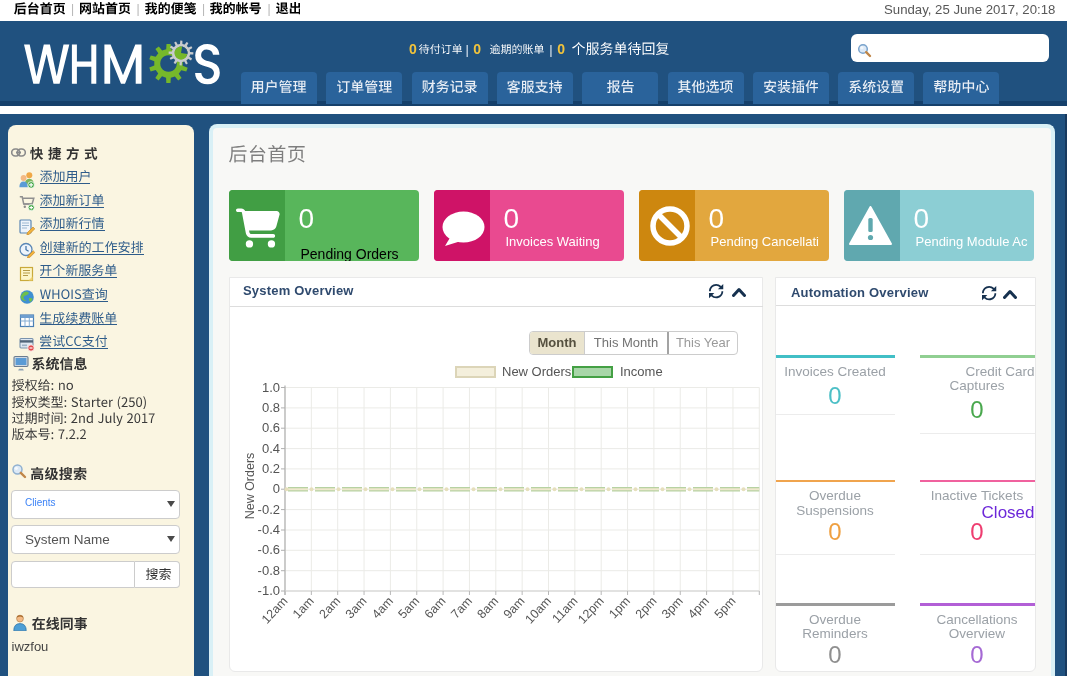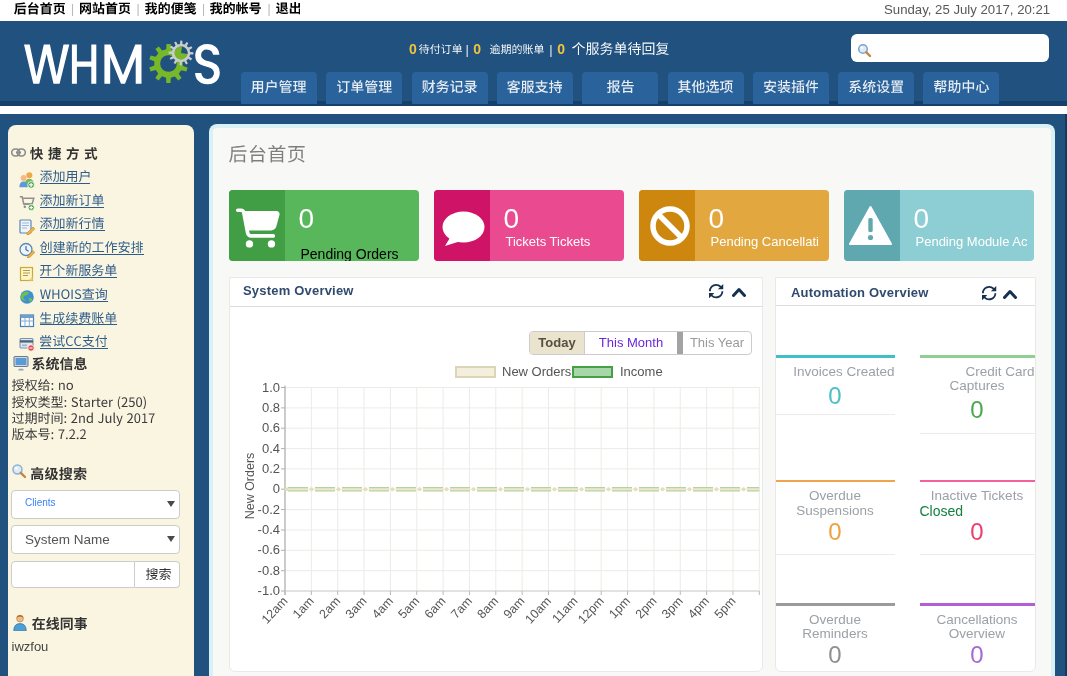--- a/index.html
+++ b/index.html
@@ -26,21 +26,21 @@
 <svg style="position:absolute;left:210.1px;top:2.3px;" width="50.9" height="12.3" viewBox="0.4 -11.1 50.9 12.3" xmlns="http://www.w3.org/2000/svg">
       <path fill="#000000" d="M9.2 -9.9 10.3 -10.7Q10.7 -10.4 11.1 -10.0Q11.4 -9.6 11.8 -9.3Q12.1 -8.9 12.3 -8.6L11.0 -7.7Q10.9 -8.0 10.6 -8.4Q10.2 -8.8 9.9 -9.2Q9.5 -9.6 9.2 -9.9ZM0.6 -7.3H12.4V-5.9H0.6ZM0.4 -3.7Q1.2 -3.8 2.2 -4.0Q3.3 -4.1 4.4 -4.3Q5.6 -4.5 6.7 -4.8L6.8 -3.3Q5.8 -3.1 4.7 -2.9Q3.6 -2.7 2.6 -2.5Q1.6 -2.3 0.8 -2.1ZM3.1 -9.4H4.7V-0.7Q4.7 -0.0 4.5 0.3Q4.4 0.7 4.0 0.9Q3.6 1.0 3.0 1.1Q2.4 1.2 1.6 1.2Q1.6 0.9 1.5 0.7Q1.4 0.4 1.3 0.1Q1.2 -0.2 1.1 -0.4Q1.6 -0.4 2.1 -0.4Q2.6 -0.4 2.8 -0.4Q3.0 -0.4 3.0 -0.5Q3.1 -0.5 3.1 -0.7ZM5.8 -11.0 6.8 -9.6Q6.0 -9.4 5.0 -9.2Q4.0 -9.0 3.0 -8.8Q2.0 -8.7 1.0 -8.6Q1.0 -8.8 0.8 -9.2Q0.7 -9.6 0.6 -9.9Q1.5 -10.0 2.4 -10.2Q3.4 -10.3 4.2 -10.5Q5.1 -10.7 5.8 -11.0ZM7.1 -10.9H8.7Q8.7 -9.4 8.8 -7.8Q8.9 -6.3 9.1 -5.0Q9.3 -3.6 9.6 -2.6Q9.9 -1.5 10.3 -1.0Q10.6 -0.4 11.0 -0.4Q11.2 -0.4 11.3 -0.9Q11.4 -1.4 11.4 -2.5Q11.7 -2.3 12.1 -2.0Q12.4 -1.8 12.7 -1.7Q12.6 -0.5 12.4 0.1Q12.2 0.7 11.8 1.0Q11.4 1.2 10.8 1.2Q10.1 1.2 9.6 0.7Q9.1 0.2 8.6 -0.6Q8.2 -1.5 7.9 -2.7Q7.6 -3.8 7.4 -5.2Q7.3 -6.6 7.2 -8.0Q7.1 -9.5 7.1 -10.9ZM10.6 -5.4 12.0 -4.9Q11.3 -3.6 10.4 -2.6Q9.5 -1.6 8.4 -0.7Q7.3 0.1 6.1 0.7Q6.0 0.5 5.7 0.1Q5.4 -0.2 5.1 -0.5Q6.2 -1.0 7.2 -1.8Q8.3 -2.5 9.2 -3.4Q10.0 -4.4 10.6 -5.4Z M14.9 -8.9H18.9V-0.2H14.9V-1.6H17.4V-7.6H14.9ZM14.0 -8.9H15.4V0.8H14.0ZM14.8 -5.5H18.1V-4.1H14.8ZM15.8 -11.1 17.5 -10.8Q17.3 -10.1 17.0 -9.5Q16.8 -8.8 16.6 -8.4L15.4 -8.7Q15.5 -9.0 15.5 -9.4Q15.6 -9.8 15.7 -10.3Q15.8 -10.7 15.8 -11.1ZM20.6 -9.0H24.4V-7.6H20.6ZM23.8 -9.0H25.3Q25.3 -9.0 25.3 -8.9Q25.3 -8.8 25.3 -8.6Q25.3 -8.4 25.3 -8.3Q25.2 -6.1 25.1 -4.6Q25.1 -3.1 25.0 -2.1Q24.9 -1.1 24.7 -0.5Q24.6 0.0 24.4 0.3Q24.1 0.7 23.8 0.8Q23.5 0.9 23.1 1.0Q22.8 1.1 22.2 1.1Q21.7 1.1 21.1 1.0Q21.1 0.7 20.9 0.3Q20.8 -0.2 20.6 -0.5Q21.2 -0.4 21.8 -0.4Q22.3 -0.4 22.5 -0.4Q22.7 -0.4 22.9 -0.4Q23.0 -0.5 23.1 -0.6Q23.3 -0.8 23.4 -1.3Q23.5 -1.9 23.6 -2.8Q23.7 -3.8 23.7 -5.2Q23.8 -6.7 23.8 -8.7ZM20.6 -11.0 22.1 -10.7Q21.9 -9.7 21.5 -8.8Q21.1 -7.8 20.7 -7.0Q20.3 -6.2 19.9 -5.5Q19.7 -5.7 19.5 -5.8Q19.3 -6.0 19.0 -6.2Q18.8 -6.4 18.6 -6.5Q19.0 -7.0 19.4 -7.7Q19.8 -8.5 20.1 -9.3Q20.4 -10.2 20.6 -11.0ZM20.0 -5.3 21.2 -6.0Q21.5 -5.5 21.9 -5.0Q22.2 -4.5 22.6 -4.0Q22.9 -3.5 23.1 -3.1L21.8 -2.2Q21.6 -2.7 21.3 -3.2Q21.0 -3.7 20.6 -4.2Q20.3 -4.8 20.0 -5.3Z M31.5 -6.2H38.5V-4.7H31.5ZM35.9 -5.3Q36.2 -4.3 36.6 -3.3Q36.9 -2.4 37.5 -1.6Q38.0 -0.8 38.7 -0.3Q38.5 -0.2 38.3 0.0Q38.1 0.2 38.0 0.5Q37.8 0.7 37.7 0.9Q36.9 0.3 36.3 -0.6Q35.7 -1.5 35.3 -2.7Q34.9 -3.8 34.6 -5.0ZM32.3 1.2Q32.3 1.0 32.2 0.8Q32.1 0.5 32.0 0.3Q31.9 0.1 31.7 -0.1Q32.0 -0.2 32.2 -0.4Q32.4 -0.6 32.4 -1.1V-10.8H33.9V-0.1Q33.9 -0.1 33.7 0.0Q33.6 0.1 33.3 0.2Q33.1 0.4 32.9 0.5Q32.7 0.7 32.5 0.9Q32.3 1.0 32.3 1.2ZM28.3 -11.0H29.6V1.2H28.3ZM26.6 -8.7H30.7V-7.3H27.8V-1.5H26.6ZM30.1 -8.7H31.3V-3.0Q31.3 -2.6 31.2 -2.3Q31.2 -2.0 30.9 -1.8Q30.7 -1.6 30.5 -1.6Q30.2 -1.6 29.8 -1.6Q29.8 -1.8 29.7 -2.2Q29.6 -2.6 29.5 -2.9Q29.7 -2.9 29.8 -2.9Q30.0 -2.9 30.0 -2.9Q30.1 -2.9 30.1 -3.0ZM36.7 -10.5 38.1 -10.1Q37.8 -9.4 37.3 -8.7Q36.8 -8.0 36.3 -7.4Q35.7 -6.8 35.1 -6.4Q35.0 -6.5 34.8 -6.7Q34.6 -7.0 34.4 -7.2Q34.2 -7.4 34.1 -7.5Q34.8 -8.1 35.5 -8.9Q36.2 -9.7 36.7 -10.5ZM32.3 1.2 32.1 -0.2 32.7 -0.7 35.5 -1.7Q35.5 -1.3 35.5 -0.9Q35.6 -0.5 35.6 -0.2Q34.7 0.2 34.1 0.4Q33.5 0.6 33.1 0.8Q32.8 0.9 32.6 1.0Q32.4 1.1 32.3 1.2Z M42.8 -9.2V-8.0H48.1V-9.2ZM41.2 -10.6H49.8V-6.7H41.2ZM39.7 -5.9H51.3V-4.4H39.7ZM42.2 -3.5H48.6V-2.1H42.2ZM48.1 -3.5H49.8Q49.8 -3.5 49.8 -3.3Q49.8 -3.2 49.8 -3.1Q49.8 -2.9 49.7 -2.8Q49.6 -1.8 49.5 -1.1Q49.3 -0.4 49.1 -0.0Q48.9 0.4 48.7 0.6Q48.4 0.9 48.1 1.0Q47.7 1.1 47.3 1.1Q46.9 1.1 46.3 1.1Q45.7 1.1 45.0 1.1Q45.0 0.8 44.9 0.3Q44.7 -0.1 44.5 -0.4Q45.1 -0.3 45.8 -0.3Q46.4 -0.3 46.7 -0.3Q46.9 -0.3 47.1 -0.3Q47.2 -0.3 47.4 -0.4Q47.5 -0.5 47.7 -0.9Q47.8 -1.2 47.9 -1.8Q48.0 -2.4 48.1 -3.3ZM42.4 -5.3 44.1 -5.1Q43.9 -4.6 43.8 -4.0Q43.6 -3.5 43.4 -3.0Q43.2 -2.4 43.1 -2.1H41.3Q41.5 -2.5 41.7 -3.0Q41.9 -3.6 42.1 -4.2Q42.2 -4.8 42.4 -5.3Z"></path>
     </svg>
 <svg style="position:absolute;left:275.5px;top:2.4px;" width="24.5" height="12.2" viewBox="0.3 -11.0 24.5 12.2" xmlns="http://www.w3.org/2000/svg">
       <path fill="#000000" d="M5.9 -10.6H11.3V-5.4H5.8V-6.7H9.8V-9.3H5.9ZM5.9 -8.6H10.3V-7.5H5.9ZM11.1 -5.7 12.3 -4.7Q11.7 -4.3 11.1 -3.9Q10.5 -3.5 9.9 -3.3L9.0 -4.1Q9.4 -4.3 9.8 -4.6Q10.1 -4.8 10.5 -5.1Q10.9 -5.4 11.1 -5.7ZM3.6 -6.4V-1.1H2.1V-5.0H0.5V-6.4ZM0.7 -9.8 1.9 -10.6Q2.2 -10.3 2.6 -10.0Q3.0 -9.6 3.3 -9.2Q3.7 -8.9 3.9 -8.6L2.6 -7.6Q2.4 -7.9 2.1 -8.3Q1.8 -8.7 1.4 -9.1Q1.1 -9.5 0.7 -9.8ZM3.0 -1.7Q3.4 -1.7 3.7 -1.5Q4.0 -1.3 4.6 -1.0Q5.3 -0.7 6.1 -0.6Q7.0 -0.5 8.1 -0.5Q8.7 -0.5 9.6 -0.5Q10.4 -0.5 11.2 -0.6Q12.0 -0.7 12.7 -0.7Q12.6 -0.6 12.5 -0.3Q12.4 0.0 12.3 0.3Q12.3 0.6 12.2 0.8Q11.9 0.8 11.4 0.8Q10.9 0.8 10.3 0.9Q9.7 0.9 9.1 0.9Q8.5 0.9 8.0 0.9Q6.9 0.9 6.0 0.8Q5.1 0.6 4.4 0.3Q3.9 0.0 3.6 -0.2Q3.2 -0.4 3.0 -0.4Q2.8 -0.4 2.5 -0.2Q2.2 0.1 1.9 0.4Q1.6 0.7 1.3 1.1L0.3 -0.2Q1.0 -0.9 1.7 -1.3Q2.5 -1.7 3.0 -1.7ZM7.3 -4.6 8.3 -5.4Q9.0 -4.9 9.7 -4.3Q10.4 -3.7 11.1 -3.1Q11.7 -2.6 12.1 -2.1L11.0 -1.2Q10.6 -1.6 10.0 -2.3Q9.4 -2.9 8.7 -3.5Q7.9 -4.1 7.3 -4.6ZM5.0 -1.1Q5.0 -1.3 4.9 -1.5Q4.7 -1.7 4.6 -1.9Q4.5 -2.2 4.4 -2.3Q4.6 -2.4 4.8 -2.7Q5.0 -3.0 5.0 -3.4V-10.6H6.6V-2.6Q6.6 -2.6 6.4 -2.5Q6.2 -2.4 6.0 -2.2Q5.8 -2.0 5.6 -1.8Q5.3 -1.6 5.2 -1.4Q5.0 -1.2 5.0 -1.1ZM5.0 -1.1 4.9 -2.3 5.6 -2.7 8.5 -3.3Q8.5 -3.0 8.5 -2.6Q8.5 -2.2 8.5 -2.0Q7.5 -1.8 6.9 -1.6Q6.3 -1.5 5.9 -1.4Q5.5 -1.3 5.3 -1.2Q5.1 -1.2 5.0 -1.1Z M18.6 -11.0H20.3V-0.3H18.6ZM23.1 -4.5H24.8V1.2H23.1ZM14.8 -9.9H16.4V-6.7H22.6V-9.9H24.3V-5.2H14.8ZM14.1 -4.5H15.9V-1.1H23.9V0.4H14.1Z"></path>
     </svg>
 <div class="abs" style="left:71.0px;top:2px;width:2px;font-size:12px;color:#b5b5b5">|</div>
 <div class="abs" style="left:136.5px;top:2px;width:2px;font-size:12px;color:#b5b5b5">|</div>
 <div class="abs" style="left:202.0px;top:2px;width:2px;font-size:12px;color:#b5b5b5">|</div>
 <div class="abs" style="left:267.5px;top:2px;width:2px;font-size:12px;color:#b5b5b5">|</div>
-<div class="abs" style="left:884px;top:2px;font-size:13.2px;color:#585858;white-space:nowrap">Sunday, 25 July 2017, 20:21</div>
+<div class="abs" style="left:884px;top:2px;font-size:13.2px;color:#585858;white-space:nowrap">Sunday, 25 June 2017, 20:18</div>
 <div class="abs" style="left:408.9px;top:40.8px;font-size:14px;font-weight:bold;color:#f0c33c">0</div>
 <svg style="position:absolute;left:419.0px;top:44.2px;" width="43.1" height="10.1" viewBox="0.3 -9.2 43.1 10.1" xmlns="http://www.w3.org/2000/svg">
       <path fill="#ffffff" d="M4.2 -7.8H10.0V-7.1H4.2ZM3.7 -3.7H10.5V-2.9H3.7ZM3.6 -5.7H10.6V-4.9H3.6ZM6.7 -9.2H7.5V-5.3H6.7ZM8.2 -5.1H9.0V-0.1Q9.0 0.2 8.9 0.4Q8.8 0.6 8.6 0.7Q8.3 0.8 7.9 0.8Q7.5 0.9 6.8 0.9Q6.8 0.7 6.7 0.5Q6.6 0.2 6.5 0.1Q6.9 0.1 7.2 0.1Q7.5 0.1 7.7 0.1Q7.9 0.1 8.0 0.1Q8.1 0.1 8.2 0.0Q8.2 -0.0 8.2 -0.1ZM4.6 -2.2 5.2 -2.6Q5.5 -2.3 5.8 -2.0Q6.0 -1.6 6.2 -1.3Q6.5 -1.0 6.6 -0.7L5.9 -0.3Q5.8 -0.6 5.5 -0.9Q5.3 -1.2 5.1 -1.6Q4.8 -1.9 4.6 -2.2ZM3.0 -6.8 3.7 -6.5Q3.4 -5.8 2.9 -5.2Q2.4 -4.6 1.8 -4.0Q1.3 -3.4 0.8 -3.0Q0.7 -3.1 0.6 -3.2Q0.6 -3.4 0.5 -3.5Q0.4 -3.7 0.3 -3.8Q0.8 -4.2 1.3 -4.6Q1.8 -5.1 2.2 -5.7Q2.7 -6.2 3.0 -6.8ZM2.8 -9.2 3.6 -8.9Q3.3 -8.4 2.8 -7.9Q2.4 -7.5 1.9 -7.0Q1.4 -6.6 0.9 -6.3Q0.9 -6.4 0.8 -6.5Q0.7 -6.6 0.6 -6.7Q0.5 -6.9 0.5 -7.0Q0.9 -7.2 1.4 -7.6Q1.8 -8.0 2.2 -8.4Q2.6 -8.8 2.8 -9.2ZM2.0 -4.8 2.8 -5.6 2.8 -5.6V0.9H2.0Z M14.8 -6.8H21.5V-6.0H14.8ZM19.3 -9.1H20.1V-0.3Q20.1 0.2 20.0 0.4Q19.8 0.7 19.5 0.8Q19.2 0.9 18.6 0.9Q18.0 0.9 17.1 0.9Q17.1 0.8 17.1 0.6Q17.0 0.5 16.9 0.3Q16.9 0.2 16.8 0.1Q17.3 0.1 17.7 0.1Q18.1 0.1 18.5 0.1Q18.8 0.1 18.9 0.1Q19.1 0.1 19.2 0.0Q19.3 -0.1 19.3 -0.2ZM15.5 -4.5 16.2 -4.8Q16.5 -4.4 16.8 -3.9Q17.1 -3.4 17.4 -2.9Q17.7 -2.5 17.9 -2.1L17.1 -1.7Q16.9 -2.1 16.7 -2.5Q16.4 -3.0 16.1 -3.5Q15.8 -4.0 15.5 -4.5ZM13.0 -6.2 13.9 -7.1 13.9 -7.1V0.9H13.0ZM14.2 -9.2 15.0 -8.9Q14.7 -8.0 14.2 -7.0Q13.7 -6.1 13.1 -5.3Q12.5 -4.5 11.9 -3.9Q11.9 -4.0 11.8 -4.1Q11.7 -4.3 11.6 -4.4Q11.5 -4.6 11.4 -4.7Q12.0 -5.2 12.5 -6.0Q13.0 -6.7 13.5 -7.5Q13.9 -8.3 14.2 -9.2Z M23.2 -8.5 23.8 -9.0Q24.1 -8.7 24.4 -8.4Q24.8 -8.1 25.0 -7.8Q25.3 -7.5 25.5 -7.2L24.9 -6.7Q24.8 -6.9 24.5 -7.2Q24.2 -7.5 23.9 -7.9Q23.6 -8.2 23.2 -8.5ZM22.6 -5.8H25.0V-5.0H22.6ZM26.4 -8.3H32.6V-7.5H26.4ZM29.7 -8.0H30.6V-0.3Q30.6 0.1 30.5 0.3Q30.4 0.5 30.1 0.7Q29.8 0.8 29.2 0.8Q28.7 0.8 27.9 0.8Q27.9 0.7 27.9 0.5Q27.8 0.4 27.7 0.2Q27.7 0.0 27.6 -0.1Q28.0 -0.1 28.4 -0.1Q28.8 -0.1 29.0 -0.1Q29.3 -0.1 29.4 -0.1Q29.6 -0.1 29.7 -0.1Q29.7 -0.2 29.7 -0.3ZM24.3 0.6 24.1 -0.2 24.4 -0.6 26.8 -2.2Q26.9 -2.1 26.9 -1.9Q26.9 -1.8 27.0 -1.7Q27.0 -1.5 27.1 -1.5Q26.2 -0.9 25.7 -0.5Q25.1 -0.1 24.9 0.1Q24.6 0.3 24.5 0.4Q24.3 0.5 24.3 0.6ZM24.3 0.6Q24.2 0.5 24.2 0.4Q24.1 0.2 24.0 0.1Q23.9 -0.0 23.8 -0.1Q24.0 -0.2 24.2 -0.4Q24.4 -0.7 24.4 -1.1V-5.8H25.2V-0.3Q25.2 -0.3 25.1 -0.3Q25.0 -0.2 24.9 -0.1Q24.7 0.0 24.6 0.1Q24.5 0.3 24.4 0.4Q24.3 0.5 24.3 0.6Z M38.0 -7.0H38.9V0.9H38.0ZM35.4 -4.8V-3.6H41.6V-4.8ZM35.4 -6.6V-5.5H41.6V-6.6ZM34.6 -7.3H42.5V-2.9H34.6ZM33.6 -1.9H43.4V-1.1H33.6ZM35.6 -8.9 36.3 -9.2Q36.6 -8.8 37.0 -8.4Q37.3 -7.9 37.5 -7.6L36.7 -7.2Q36.6 -7.5 36.3 -8.0Q35.9 -8.5 35.6 -8.9ZM40.8 -9.2 41.7 -8.9Q41.4 -8.4 41.0 -7.8Q40.6 -7.3 40.3 -6.9L39.6 -7.2Q39.8 -7.4 40.0 -7.8Q40.2 -8.2 40.5 -8.5Q40.7 -8.9 40.8 -9.2Z"></path>
     </svg>
 <div class="abs" style="left:465.6px;top:41.5px;font-size:13px;color:#dfe8f2">|</div>
 <div class="abs" style="left:473.3px;top:40.8px;font-size:14px;font-weight:bold;color:#f0c33c">0</div>
 <svg style="position:absolute;left:489.8px;top:44.2px;" width="54.0" height="10.2" viewBox="0.5 -9.3 54.0 10.2" xmlns="http://www.w3.org/2000/svg">
       <path fill="#ffffff" d="M5.0 -6.8H8.5V-6.2H5.0ZM3.7 -5.5H6.4V-4.9H4.4V-0.6H3.7ZM6.1 -5.5H6.8V-1.3Q6.8 -1.1 6.7 -1.0Q6.7 -0.8 6.5 -0.8Q6.3 -0.7 6.1 -0.7Q5.8 -0.6 5.5 -0.6Q5.4 -0.8 5.4 -0.9Q5.3 -1.1 5.2 -1.2Q5.5 -1.2 5.7 -1.2Q5.9 -1.2 6.0 -1.2Q6.1 -1.2 6.1 -1.3ZM2.8 -5.4V-0.9H2.0V-4.6H0.5V-5.4ZM0.8 -8.3 1.3 -8.8Q1.7 -8.6 2.0 -8.4Q2.4 -8.2 2.7 -7.9Q3.0 -7.7 3.2 -7.5L2.6 -6.9Q2.4 -7.1 2.1 -7.4Q1.8 -7.6 1.5 -7.9Q1.1 -8.1 0.8 -8.3ZM2.5 -1.2Q2.7 -1.2 3.0 -1.0Q3.2 -0.8 3.7 -0.5Q4.2 -0.2 4.9 -0.1Q5.6 0.0 6.5 0.0Q7.0 0.0 7.5 0.0Q8.1 -0.0 8.6 -0.0Q9.1 -0.1 9.6 -0.1Q10.1 -0.1 10.6 -0.2Q10.5 -0.1 10.5 0.1Q10.4 0.2 10.4 0.4Q10.3 0.5 10.3 0.6Q10.1 0.6 9.6 0.7Q9.1 0.7 8.6 0.7Q8.0 0.7 7.5 0.7Q7.0 0.7 6.5 0.7Q5.5 0.7 4.8 0.6Q4.1 0.5 3.5 0.1Q3.2 -0.1 2.9 -0.3Q2.6 -0.5 2.4 -0.5Q2.3 -0.5 2.0 -0.3Q1.8 -0.1 1.5 0.2Q1.3 0.5 1.0 0.9L0.5 0.2Q1.0 -0.4 1.5 -0.8Q2.0 -1.2 2.5 -1.2ZM4.1 -4.1H6.4V-3.6H4.1ZM4.1 -2.7H6.4V-2.2H4.1ZM7.6 -5.3H8.3V-2.1H7.6ZM9.2 -5.5H9.9V-1.3Q9.9 -1.1 9.8 -0.9Q9.7 -0.8 9.6 -0.7Q9.4 -0.6 9.1 -0.6Q8.8 -0.6 8.3 -0.6Q8.3 -0.7 8.2 -0.9Q8.2 -1.1 8.1 -1.2Q8.4 -1.2 8.7 -1.2Q8.9 -1.2 9.0 -1.2Q9.2 -1.2 9.2 -1.3ZM6.8 -9.3 7.4 -9.0Q6.9 -8.3 6.2 -7.7Q5.6 -7.1 4.8 -6.6Q4.0 -6.1 3.2 -5.7Q3.2 -5.9 3.0 -6.0Q2.9 -6.2 2.8 -6.3Q3.5 -6.6 4.3 -7.1Q5.1 -7.6 5.7 -8.1Q6.4 -8.7 6.8 -9.3ZM7.0 -8.9Q7.9 -8.0 8.8 -7.4Q9.7 -6.8 10.7 -6.4Q10.5 -6.3 10.4 -6.1Q10.3 -6.0 10.2 -5.8Q9.6 -6.1 8.9 -6.5Q8.3 -6.9 7.7 -7.4Q7.1 -7.9 6.5 -8.6Z M17.7 -8.7H20.8V-7.9H17.7ZM17.7 -6.2H20.8V-5.4H17.7ZM17.7 -3.6H20.8V-2.9H17.7ZM20.4 -8.7H21.2V-0.2Q21.2 0.2 21.1 0.4Q21.0 0.6 20.8 0.7Q20.5 0.8 20.1 0.8Q19.7 0.8 19.1 0.8Q19.1 0.7 19.0 0.4Q19.0 0.2 18.9 0.0Q19.3 0.0 19.7 0.0Q20.1 0.0 20.2 0.0Q20.3 0.0 20.4 -0.0Q20.4 -0.1 20.4 -0.2ZM17.4 -8.7H18.2V-4.7Q18.2 -4.1 18.1 -3.3Q18.1 -2.6 18.0 -1.8Q17.8 -1.1 17.6 -0.4Q17.4 0.3 17.0 0.9Q17.0 0.9 16.8 0.8Q16.7 0.7 16.6 0.6Q16.5 0.5 16.4 0.5Q16.8 -0.3 17.0 -1.2Q17.3 -2.1 17.3 -3.0Q17.4 -3.9 17.4 -4.7ZM11.6 -7.8H16.8V-7.0H11.6ZM12.9 -6.1H15.7V-5.4H12.9ZM12.9 -4.3H15.7V-3.7H12.9ZM11.4 -2.5H16.8V-1.8H11.4ZM12.5 -9.1H13.3V-2.2H12.5ZM15.3 -9.1H16.0V-2.2H15.3ZM13.0 -1.6 13.7 -1.4Q13.4 -0.7 13.0 -0.1Q12.6 0.5 12.1 0.9Q12.0 0.8 11.9 0.7Q11.8 0.6 11.7 0.5Q11.5 0.5 11.4 0.4Q11.9 0.0 12.3 -0.5Q12.7 -1.0 13.0 -1.6ZM14.5 -1.2 15.2 -1.6Q15.4 -1.3 15.6 -1.0Q15.8 -0.7 16.0 -0.4Q16.2 -0.2 16.3 0.1L15.7 0.5Q15.6 0.2 15.4 -0.1Q15.2 -0.4 15.0 -0.7Q14.7 -1.0 14.5 -1.2Z M23.4 -7.5H26.8V-0.3H23.4V-1.0H26.0V-6.7H23.4ZM23.0 -7.5H23.7V0.6H23.0ZM23.4 -4.4H26.4V-3.7H23.4ZM24.6 -9.3 25.5 -9.1Q25.4 -8.6 25.2 -8.1Q25.0 -7.5 24.8 -7.2L24.1 -7.3Q24.2 -7.6 24.3 -7.9Q24.4 -8.3 24.5 -8.6Q24.6 -9.0 24.6 -9.3ZM28.4 -7.5H31.7V-6.7H28.4ZM31.4 -7.5H32.2Q32.2 -7.5 32.2 -7.4Q32.2 -7.3 32.2 -7.2Q32.2 -7.1 32.2 -7.1Q32.1 -5.2 32.1 -3.9Q32.0 -2.6 31.9 -1.7Q31.8 -0.9 31.7 -0.4Q31.6 0.0 31.4 0.2Q31.3 0.5 31.1 0.5Q30.9 0.6 30.6 0.7Q30.3 0.7 29.8 0.7Q29.4 0.7 28.9 0.7Q28.9 0.5 28.8 0.2Q28.8 0.0 28.6 -0.1Q29.2 -0.1 29.6 -0.1Q30.1 -0.1 30.3 -0.1Q30.4 -0.1 30.6 -0.1Q30.7 -0.1 30.8 -0.3Q30.9 -0.4 31.0 -0.9Q31.1 -1.3 31.2 -2.1Q31.3 -3.0 31.3 -4.2Q31.4 -5.5 31.4 -7.3ZM28.6 -9.3 29.4 -9.1Q29.2 -8.3 28.9 -7.5Q28.6 -6.7 28.3 -6.0Q27.9 -5.3 27.6 -4.8Q27.5 -4.9 27.4 -5.0Q27.2 -5.0 27.1 -5.1Q27.0 -5.2 26.9 -5.3Q27.3 -5.8 27.6 -6.4Q27.9 -7.0 28.1 -7.8Q28.4 -8.5 28.6 -9.3ZM28.1 -4.6 28.7 -5.0Q29.0 -4.6 29.4 -4.2Q29.7 -3.7 30.0 -3.3Q30.3 -2.9 30.5 -2.5L29.8 -2.1Q29.6 -2.4 29.3 -2.9Q29.0 -3.3 28.7 -3.8Q28.4 -4.2 28.1 -4.6Z M35.3 -7.3H36.0V-4.2Q36.0 -3.6 35.9 -2.9Q35.9 -2.2 35.7 -1.6Q35.4 -0.9 35.0 -0.3Q34.6 0.3 33.9 0.8Q33.8 0.7 33.7 0.6Q33.5 0.4 33.4 0.3Q34.1 -0.1 34.5 -0.6Q34.9 -1.2 35.1 -1.8Q35.2 -2.4 35.3 -3.0Q35.3 -3.7 35.3 -4.2ZM35.7 -1.4 36.3 -1.8Q36.5 -1.5 36.8 -1.2Q37.0 -0.8 37.3 -0.5Q37.5 -0.2 37.7 0.1L37.1 0.5Q37.0 0.3 36.7 -0.1Q36.5 -0.4 36.3 -0.8Q36.0 -1.1 35.7 -1.4ZM33.9 -8.7H37.4V-2.0H36.7V-8.0H34.6V-2.0H33.9ZM37.7 -5.0H43.4V-4.2H37.7ZM41.0 -4.5Q41.2 -3.5 41.6 -2.7Q42.0 -1.8 42.5 -1.1Q43.0 -0.4 43.6 0.0Q43.5 0.1 43.4 0.2Q43.3 0.3 43.2 0.4Q43.1 0.5 43.1 0.6Q42.4 0.1 41.8 -0.6Q41.3 -1.4 40.9 -2.3Q40.5 -3.3 40.3 -4.3ZM38.5 0.9Q38.5 0.8 38.4 0.7Q38.4 0.6 38.3 0.5Q38.2 0.3 38.2 0.3Q38.3 0.2 38.5 0.0Q38.6 -0.1 38.6 -0.5V-9.0H39.4V0.2Q39.4 0.2 39.3 0.3Q39.2 0.3 39.1 0.4Q39.0 0.5 38.8 0.6Q38.7 0.7 38.6 0.8Q38.5 0.9 38.5 0.9ZM42.3 -8.8 43.0 -8.5Q42.7 -7.9 42.3 -7.3Q41.9 -6.7 41.4 -6.2Q40.9 -5.7 40.4 -5.3Q40.3 -5.4 40.2 -5.5Q40.1 -5.6 40.0 -5.7Q39.9 -5.8 39.8 -5.9Q40.5 -6.4 41.2 -7.2Q41.8 -7.9 42.3 -8.8ZM38.5 0.9 38.4 0.2 38.7 -0.1 41.0 -0.9Q41.0 -0.8 41.1 -0.6Q41.1 -0.3 41.1 -0.2Q40.3 0.1 39.8 0.3Q39.3 0.5 39.1 0.6Q38.8 0.8 38.7 0.8Q38.6 0.9 38.5 0.9Z M49.0 -7.0H49.9V0.9H49.0ZM46.4 -4.8V-3.6H52.6V-4.8ZM46.4 -6.6V-5.5H52.6V-6.6ZM45.6 -7.3H53.5V-2.9H45.6ZM44.6 -1.9H54.4V-1.1H44.6ZM46.6 -8.9 47.3 -9.2Q47.6 -8.8 48.0 -8.4Q48.3 -7.9 48.5 -7.6L47.7 -7.2Q47.6 -7.5 47.3 -8.0Q46.9 -8.5 46.6 -8.9ZM51.8 -9.2 52.7 -8.9Q52.4 -8.4 52.0 -7.8Q51.6 -7.3 51.3 -6.9L50.6 -7.2Q50.8 -7.4 51.0 -7.8Q51.2 -8.2 51.5 -8.5Q51.7 -8.9 51.8 -9.2Z"></path>
     </svg>
 <div class="abs" style="left:549.2px;top:41.5px;font-size:13px;color:#dfe8f2">|</div>
@@ -242,21 +242,21 @@
       <path fill="#7e7e7e" d="M3.6 -10.7H18.1V-9.3H3.6ZM6.6 -0.8H15.8V0.6H6.6ZM15.6 -15.8 16.8 -14.6Q15.5 -14.3 13.8 -14.1Q12.2 -13.8 10.4 -13.6Q8.6 -13.4 6.8 -13.2Q5.0 -13.1 3.2 -13.0Q3.2 -13.3 3.1 -13.6Q3.0 -14.0 2.9 -14.2Q4.6 -14.3 6.3 -14.5Q8.1 -14.7 9.8 -14.9Q11.5 -15.1 13.0 -15.3Q14.5 -15.5 15.6 -15.8ZM5.9 -6.6H16.7V1.5H15.2V-5.3H7.3V1.5H5.9ZM2.9 -14.2H4.3V-9.3Q4.3 -8.1 4.2 -6.7Q4.1 -5.3 3.9 -3.9Q3.6 -2.4 3.1 -1.0Q2.6 0.4 1.8 1.6Q1.7 1.4 1.5 1.2Q1.2 1.0 1.0 0.8Q0.8 0.7 0.6 0.6Q1.4 -0.5 1.8 -1.8Q2.3 -3.0 2.5 -4.4Q2.7 -5.7 2.8 -7.0Q2.9 -8.2 2.9 -9.3Z M23.6 -0.9H34.3V0.5H23.6ZM22.9 -6.5H35.1V1.5H33.6V-5.1H24.4V1.5H22.9ZM30.9 -13.1 32.0 -13.8Q32.9 -13.0 33.9 -12.0Q34.9 -11.0 35.7 -10.0Q36.6 -9.0 37.1 -8.3L35.9 -7.4Q35.4 -8.2 34.6 -9.2Q33.8 -10.2 32.8 -11.2Q31.8 -12.2 30.9 -13.1ZM21.9 -8.1Q21.9 -8.3 21.8 -8.5Q21.7 -8.8 21.6 -9.0Q21.5 -9.3 21.4 -9.5Q21.7 -9.6 22.1 -9.9Q22.5 -10.2 23.0 -10.6Q23.2 -10.9 23.7 -11.4Q24.2 -11.9 24.9 -12.7Q25.5 -13.4 26.2 -14.3Q26.8 -15.1 27.4 -16.0L28.8 -15.4Q27.9 -14.2 26.9 -13.0Q25.9 -11.8 24.9 -10.7Q23.8 -9.7 22.8 -8.9V-8.8Q22.8 -8.8 22.7 -8.8Q22.6 -8.7 22.4 -8.6Q22.2 -8.5 22.0 -8.3Q21.9 -8.2 21.9 -8.1ZM21.9 -8.1 21.9 -9.2 22.9 -9.8 35.1 -10.3Q35.1 -10.0 35.1 -9.7Q35.2 -9.3 35.2 -9.1Q32.4 -8.9 30.3 -8.8Q28.3 -8.7 26.9 -8.6Q25.5 -8.5 24.6 -8.4Q23.7 -8.4 23.1 -8.3Q22.6 -8.3 22.4 -8.2Q22.1 -8.2 21.9 -8.1Z M43.3 -7.1H53.8V-5.9H43.3ZM43.3 -4.0H53.8V-2.8H43.3ZM43.3 -0.8H53.8V0.4H43.3ZM40.0 -13.3H57.0V-12.0H40.0ZM42.2 -10.2H54.8V1.5H53.4V-9.0H43.6V1.5H42.2ZM47.8 -12.6 49.6 -12.5Q49.3 -11.7 49.0 -10.8Q48.7 -10.0 48.4 -9.4L47.0 -9.6Q47.2 -10.0 47.3 -10.6Q47.5 -11.1 47.6 -11.7Q47.7 -12.2 47.8 -12.6ZM52.3 -16.0 53.9 -15.6Q53.4 -14.8 52.8 -14.1Q52.2 -13.3 51.7 -12.8L50.5 -13.2Q50.8 -13.6 51.1 -14.1Q51.5 -14.5 51.8 -15.1Q52.1 -15.6 52.3 -16.0ZM43.3 -15.5 44.6 -16.0Q45.1 -15.5 45.6 -14.9Q46.1 -14.3 46.4 -13.8L45.1 -13.1Q44.8 -13.6 44.3 -14.3Q43.8 -14.9 43.3 -15.5Z M59.9 -14.9H76.3V-13.6H59.9ZM67.2 -14.2 68.8 -14.0Q68.5 -13.1 68.1 -12.2Q67.6 -11.3 67.3 -10.7L66.0 -11.0Q66.2 -11.4 66.5 -12.0Q66.7 -12.6 66.9 -13.2Q67.1 -13.8 67.2 -14.2ZM67.3 -8.8H68.8V-5.3Q68.8 -4.5 68.6 -3.8Q68.4 -3.0 67.9 -2.2Q67.4 -1.5 66.5 -0.8Q65.6 -0.1 64.1 0.4Q62.5 1.0 60.3 1.5Q60.2 1.4 60.1 1.2Q59.9 0.9 59.8 0.7Q59.6 0.5 59.5 0.4Q61.6 -0.1 63.0 -0.6Q64.4 -1.1 65.3 -1.7Q66.1 -2.3 66.6 -2.9Q67.0 -3.5 67.2 -4.1Q67.3 -4.7 67.3 -5.3ZM68.9 -2.1 69.7 -3.1Q70.5 -2.7 71.4 -2.3Q72.3 -1.8 73.2 -1.3Q74.1 -0.9 74.9 -0.4Q75.7 0.1 76.2 0.4L75.3 1.6Q74.8 1.2 74.0 0.7Q73.3 0.2 72.4 -0.3Q71.5 -0.8 70.6 -1.2Q69.7 -1.7 68.9 -2.1ZM61.8 -11.3H74.4V-2.5H72.9V-10.0H63.2V-2.4H61.8Z"></path>
     </svg>
 <div class="abs" style="left:228.5px;top:190px;width:190.5px;height:71px;background:#58b65b;border-radius:4px;overflow:hidden">
       <div style="position:absolute;left:0;top:0;width:56px;height:71px;background:#419e44"></div>
       <div style="position:absolute;left:70px;top:13px;font-size:28px;color:#fff">0</div>
       <div style="position:absolute;left:72px;top:56px;font-size:14px;color:#000000;white-space:nowrap">Pending Orders</div>
     </div>
 <div class="abs" style="left:433.5px;top:190px;width:190.5px;height:71px;background:#e94a90;border-radius:4px;overflow:hidden">
       <div style="position:absolute;left:0;top:0;width:56px;height:71px;background:#cf1367"></div>
       <div style="position:absolute;left:70px;top:13px;font-size:28px;color:#fff">0</div>
-      <div style="position:absolute;left:72px;top:44.4px;font-size:13px;color:#fff;white-space:nowrap">Tickets Tickets</div>
+      <div style="position:absolute;left:72px;top:44.4px;font-size:13px;color:#fff;white-space:nowrap">Invoices Waiting</div>
     </div>
 <div class="abs" style="left:638.5px;top:190px;width:190.5px;height:71px;background:#e2a73e;border-radius:4px;overflow:hidden">
       <div style="position:absolute;left:0;top:0;width:56px;height:71px;background:#cd870f"></div>
       <div style="position:absolute;left:70px;top:13px;font-size:28px;color:#fff">0</div>
       <div style="position:absolute;left:72px;top:44.4px;font-size:13px;color:#fff;white-space:nowrap">Pending Cancellati</div>
     </div>
 <div class="abs" style="left:843.5px;top:190px;width:190.5px;height:71px;background:#8cced4;border-radius:4px;overflow:hidden">
       <div style="position:absolute;left:0;top:0;width:56px;height:71px;background:#60a8af"></div>
       <div style="position:absolute;left:70px;top:13px;font-size:28px;color:#fff">0</div>
       <div style="position:absolute;left:72px;top:44.4px;font-size:13px;color:#fff;white-space:nowrap">Pending Module Ac</div>
@@ -281,22 +281,22 @@
 <div class="abs" style="left:243px;top:282.5px;font-size:13px;font-weight:bold;color:#2f4a6e;letter-spacing:0.2px">System Overview</div>
 <div class="abs" style="left:229.5px;top:306px;width:533px;height:1px;background:#ddd"></div>
 <svg class="abs" style="left:709px;top:284px" width="15" height="15" viewBox="0 0 16 16">
 <path d="M13.65 2.35A7.95 7.95 0 0 0 8 0C3.58 0 .01 3.58.01 8H2a6 6 0 0 1 10.24-4.24L10 6h6V0z" fill="#16314f" transform="scale(0.95)"></path>
 <path d="M2.35 13.65A7.95 7.95 0 0 0 8 16c4.42 0 7.99-3.58 7.99-8H14a6 6 0 0 1-10.24 4.24L6 10H0v6z" fill="#16314f" transform="scale(0.95)"></path>
 </svg>
     <svg class="abs" style="left:732px;top:286px" width="14" height="11" viewBox="0 0 14 11">
 <path d="M1.5 9.5 7 3.5 12.5 9.5" fill="none" stroke="#16314f" stroke-width="3" stroke-linecap="round" stroke-linejoin="round"></path>
 </svg>
 <div class="abs" style="left:529px;top:331px;height:23.5px;display:flex;font-size:13px;border:1px solid #ccc;border-radius:4px;background:#fff;overflow:hidden">
-<div style="width:55px;background:#eae4ce;color:#55503f;font-weight:bold;text-align:center;line-height:22px;border-right:1px solid #ccc">Today</div>
-<div style="width:98px;color:#6d28d9;text-align:center;line-height:22px;border-right:6px solid #a3a3a3">This Month</div>
+<div style="width:55px;background:#eae4ce;color:#55503f;font-weight:bold;text-align:center;line-height:22px;border-right:1px solid #ccc">Month</div>
+<div style="width:84px;color:#737373;text-align:center;line-height:22px;border-right:2px solid #a3a3a3">This Month</div>
 <div style="width:68px;color:#9a9a9a;text-align:center;line-height:22px">This Year</div>
 </div>
 <div class="abs" style="left:455px;top:365.5px;width:41px;height:12px;background:#f4efdc;border:2px solid #dcd5b8"></div>
 <div class="abs" style="left:502px;top:364px;font-size:13px;color:#555">New Orders</div>
 <div class="abs" style="left:572px;top:365.5px;width:41px;height:12px;background:#a8d6a8;border:2px solid #44a044"></div>
 <div class="abs" style="left:620px;top:364px;font-size:13px;color:#555">Income</div>
 <svg class="abs" style="left:228px;top:376px" width="535px" height="275px" viewBox="0 0 535 275">
       <line x1="57" y1="11.5" x2="531.3" y2="11.5" stroke="#ebebe7" stroke-width="1"></line>
       <line x1="57" y1="31.9" x2="531.3" y2="31.9" stroke="#ebebe7" stroke-width="1"></line>
       <line x1="57" y1="52.2" x2="531.3" y2="52.2" stroke="#ebebe7" stroke-width="1"></line>
@@ -414,36 +414,36 @@
 <div class="abs" style="left:791px;top:284.5px;font-size:13px;font-weight:bold;color:#2f4a6e;letter-spacing:0.2px">Automation Overview</div>
 <div class="abs" style="left:775.5px;top:305px;width:259.5px;height:1px;background:#ddd"></div>
 <svg class="abs" style="left:982px;top:286px" width="15" height="15" viewBox="0 0 16 16">
 <path d="M13.65 2.35A7.95 7.95 0 0 0 8 0C3.58 0 .01 3.58.01 8H2a6 6 0 0 1 10.24-4.24L10 6h6V0z" fill="#16314f" transform="scale(0.95)"></path>
 <path d="M2.35 13.65A7.95 7.95 0 0 0 8 16c4.42 0 7.99-3.58 7.99-8H14a6 6 0 0 1-10.24 4.24L6 10H0v6z" fill="#16314f" transform="scale(0.95)"></path>
 </svg>
     <svg class="abs" style="left:1003px;top:288px" width="14" height="11" viewBox="0 0 14 11">
 <path d="M1.5 9.5 7 3.5 12.5 9.5" fill="none" stroke="#16314f" stroke-width="3" stroke-linecap="round" stroke-linejoin="round"></path>
 </svg>
 <div class="abs" style="left:775.5px;top:355px;width:119px;height:2.5px;background:#41bfc6"></div>
-<div class="abs" style="left:775.5px;top:363.5px;width:119px;text-align:right;font-size:13.5px;color:#9ba1a7">Invoices Created</div>
+<div class="abs" style="left:775.5px;top:363.5px;width:119px;text-align:center;font-size:13.5px;color:#9ba1a7">Invoices Created</div>
 <div class="abs" style="left:775.5px;top:381.8px;width:119px;text-align:center;font-size:24px;color:#4cbfc6">0</div>
 <div class="abs" style="left:775.5px;top:414px;width:119px;height:1px;background:#ececec"></div>
 <div class="abs" style="left:919.5px;top:355px;width:115px;height:2.5px;background:#90cf92"></div>
 <div class="abs" style="left:919.5px;top:363.5px;width:115px;text-align:right;font-size:13.5px;color:#9ba1a7">Credit Card</div>
 <div class="abs" style="left:919.5px;top:378.1px;width:115px;text-align:center;font-size:13.5px;color:#9ba1a7">Captures</div>
 <div class="abs" style="left:919.5px;top:395.8px;width:115px;text-align:center;font-size:24px;color:#4aa84e">0</div>
 <div class="abs" style="left:919.5px;top:433px;width:115px;height:1px;background:#ececec"></div>
 <div class="abs" style="left:775.5px;top:479.5px;width:119px;height:2.5px;background:#f0a44e"></div>
 <div class="abs" style="left:775.5px;top:488.0px;width:119px;text-align:center;font-size:13.5px;color:#9ba1a7">Overdue</div>
 <div class="abs" style="left:775.5px;top:502.6px;width:119px;text-align:center;font-size:13.5px;color:#9ba1a7">Suspensions</div>
 <div class="abs" style="left:775.5px;top:517.8px;width:119px;text-align:center;font-size:24px;color:#efa041">0</div>
 <div class="abs" style="left:775.5px;top:554px;width:119px;height:1px;background:#ececec"></div>
 <div class="abs" style="left:919.5px;top:479.5px;width:115px;height:2.5px;background:#f0619e"></div>
 <div class="abs" style="left:919.5px;top:488.0px;width:115px;text-align:center;font-size:13.5px;color:#9ba1a7">Inactive Tickets</div>
-<div class="abs" style="left:919.5px;top:502.6px;width:115px;text-align:left;font-size:14px;color:#15803d">Closed</div>
+<div class="abs" style="left:919.5px;top:502.6px;width:115px;text-align:right;font-size:17px;color:#6d28d9">Closed</div>
 <div class="abs" style="left:919.5px;top:517.8px;width:115px;text-align:center;font-size:24px;color:#ee3d70">0</div>
 <div class="abs" style="left:919.5px;top:554px;width:115px;height:1px;background:#ececec"></div>
 <div class="abs" style="left:775.5px;top:603px;width:119px;height:2.5px;background:#9b9b9b"></div>
 <div class="abs" style="left:775.5px;top:611.5px;width:119px;text-align:center;font-size:13.5px;color:#9ba1a7">Overdue</div>
 <div class="abs" style="left:775.5px;top:626.1px;width:119px;text-align:center;font-size:13.5px;color:#9ba1a7">Reminders</div>
 <div class="abs" style="left:775.5px;top:640.8px;width:119px;text-align:center;font-size:24px;color:#8f8f8f">0</div>
 <div class="abs" style="left:919.5px;top:603px;width:115px;height:2.5px;background:#b25fd6"></div>
 <div class="abs" style="left:919.5px;top:611.5px;width:115px;text-align:center;font-size:13.5px;color:#9ba1a7">Cancellations</div>
 <div class="abs" style="left:919.5px;top:626.1px;width:115px;text-align:center;font-size:13.5px;color:#9ba1a7">Overview</div>
 <div class="abs" style="left:919.5px;top:640.8px;width:115px;text-align:center;font-size:24px;color:#a569d4">0</div>

